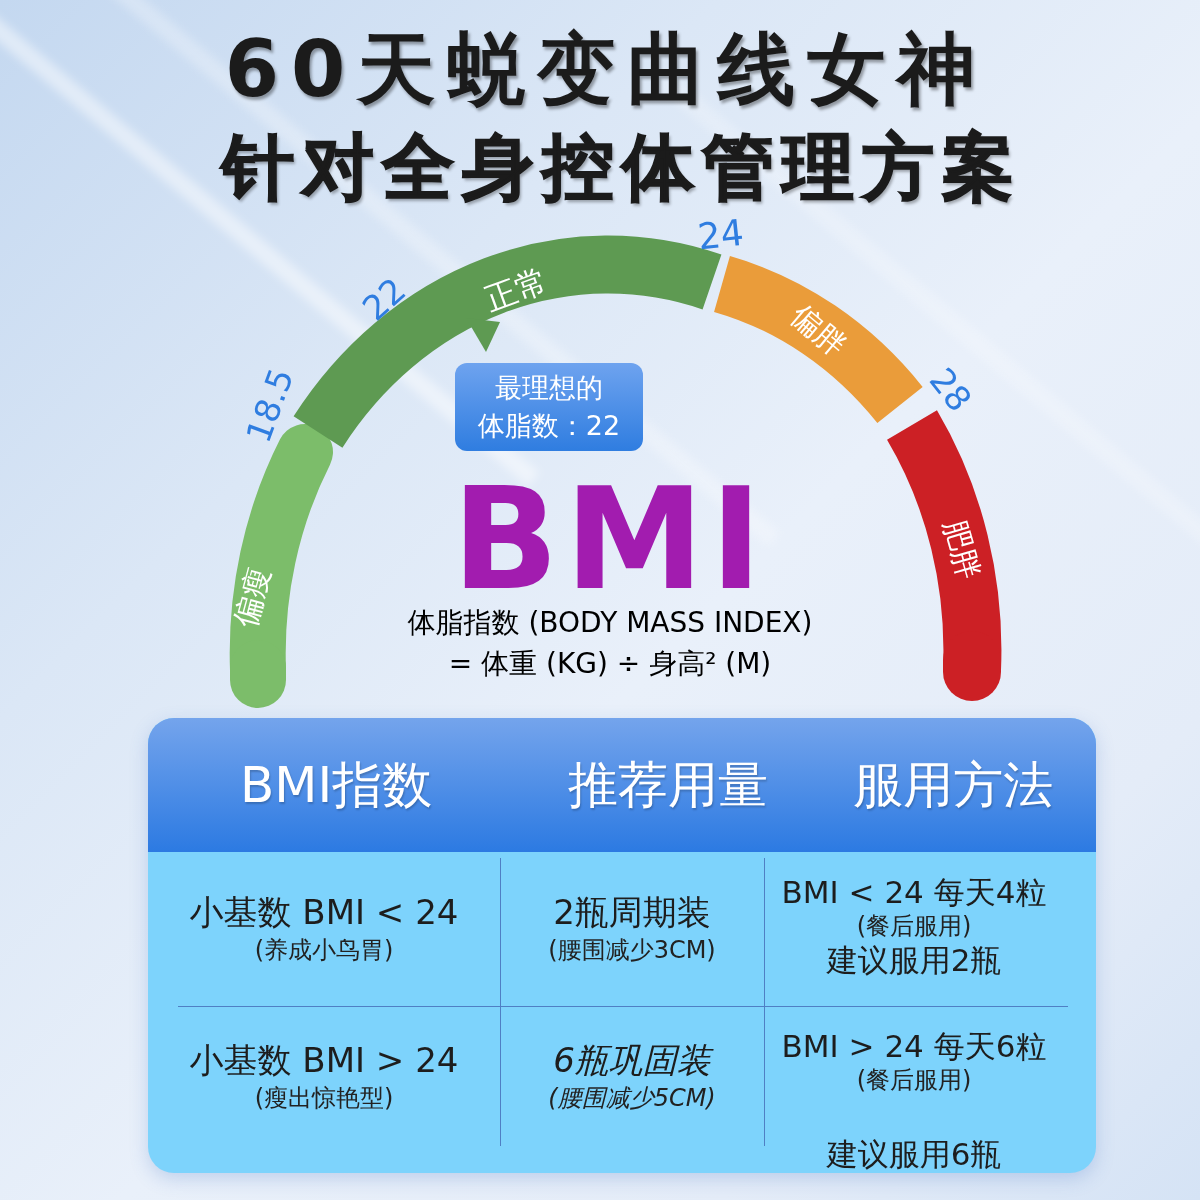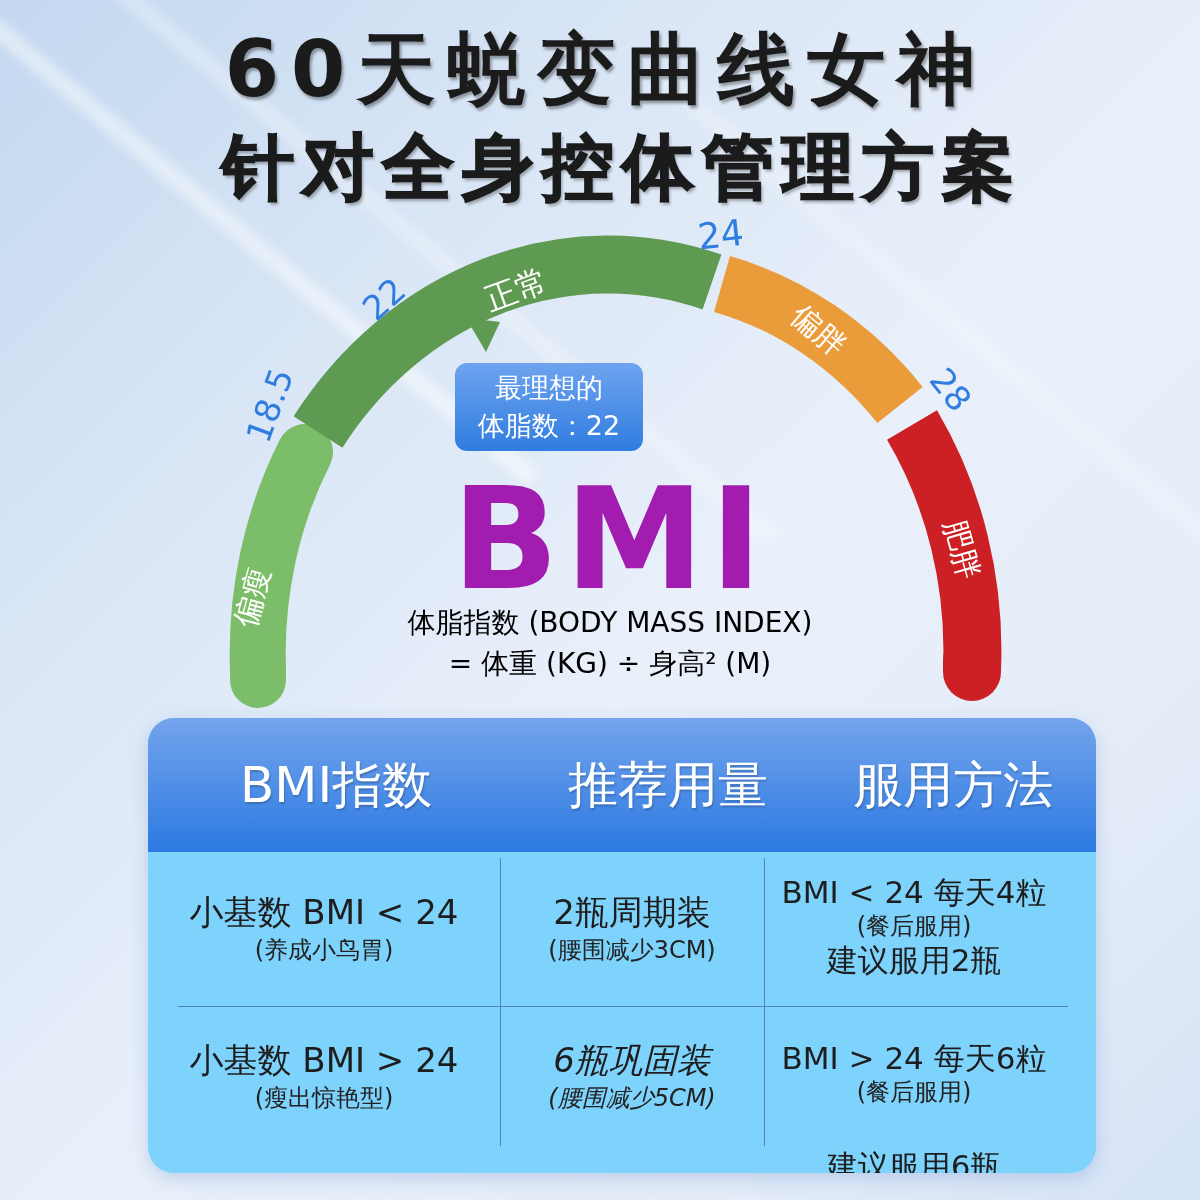--- a/index.html
+++ b/index.html
@@ -102,18 +102,18 @@
   <div>
     <div class="cell" style="left:0;width:352px;top:320px;">
       <div class="main">小基数 BMI  &gt;  24</div>
       <div class="note">(瘦出惊艳型)</div>
     </div>
     <div class="cell" style="left:352px;width:264px;top:320px;font-style:italic;">
       <div class="main">6瓶巩固装</div>
       <div class="note">(腰围减少5CM)</div>
     </div>
     <div class="cell" style="left:616px;width:300px;top:308px;">
-      <div class="main" style="font-size:31px;line-height:40px;margin-top:12px;">BMI &gt; 24 每天6粒</div>
+      <div class="main" style="font-size:31px;line-height:40px;">BMI &gt; 24 每天6粒</div>
       <div class="note" style="line-height:28px;">(餐后服用)</div>
       <div class="main" style="font-size:31px;line-height:40px;margin-top:40px;">建议服用6瓶</div>
     </div>
   </div>
 </div>
 
 </body></html>

